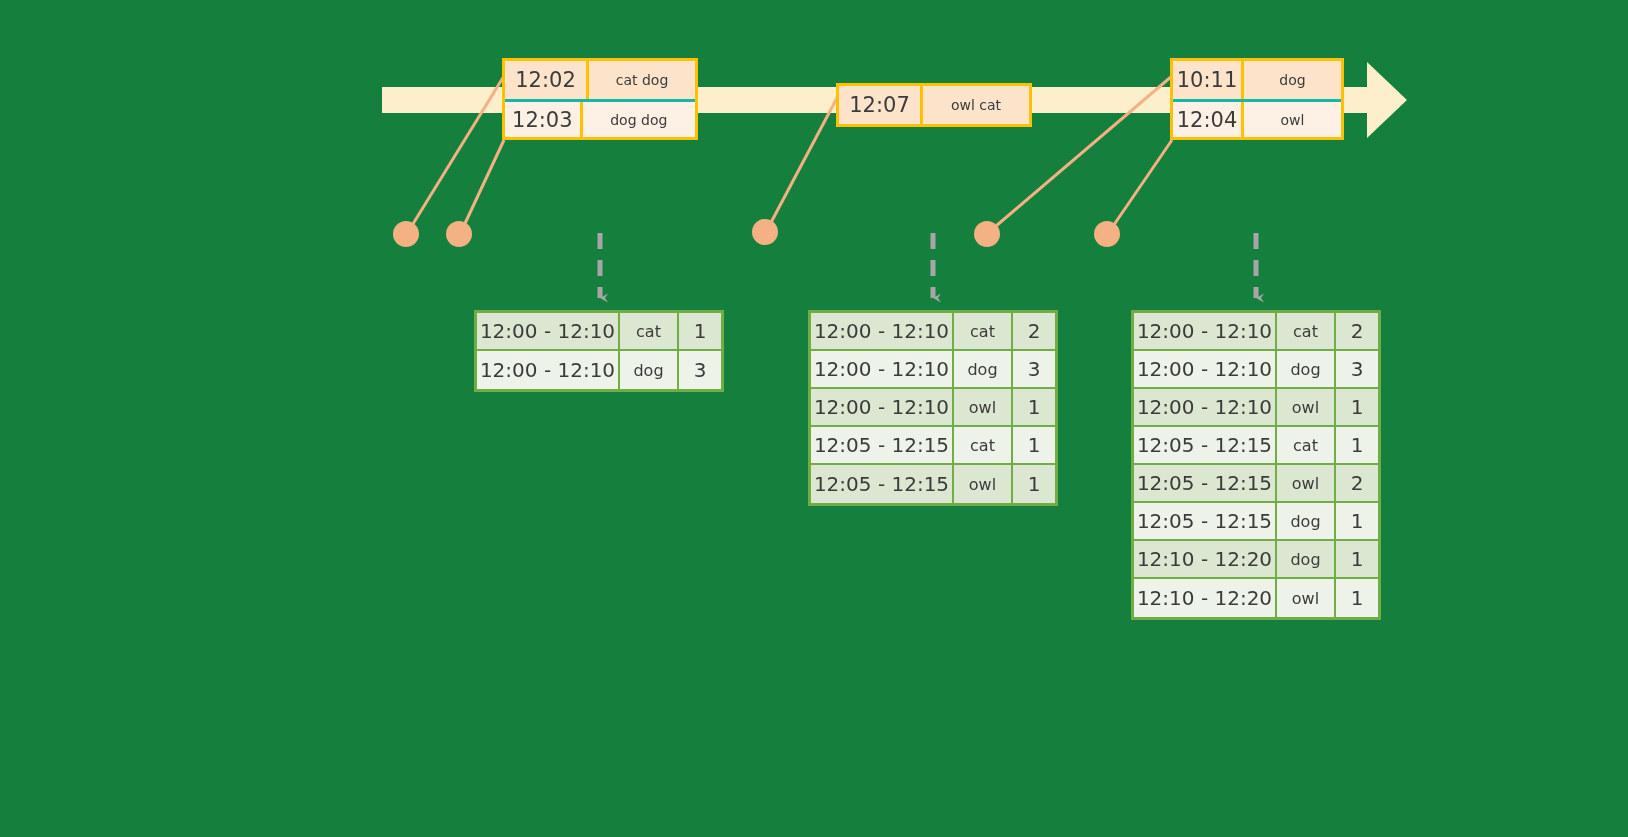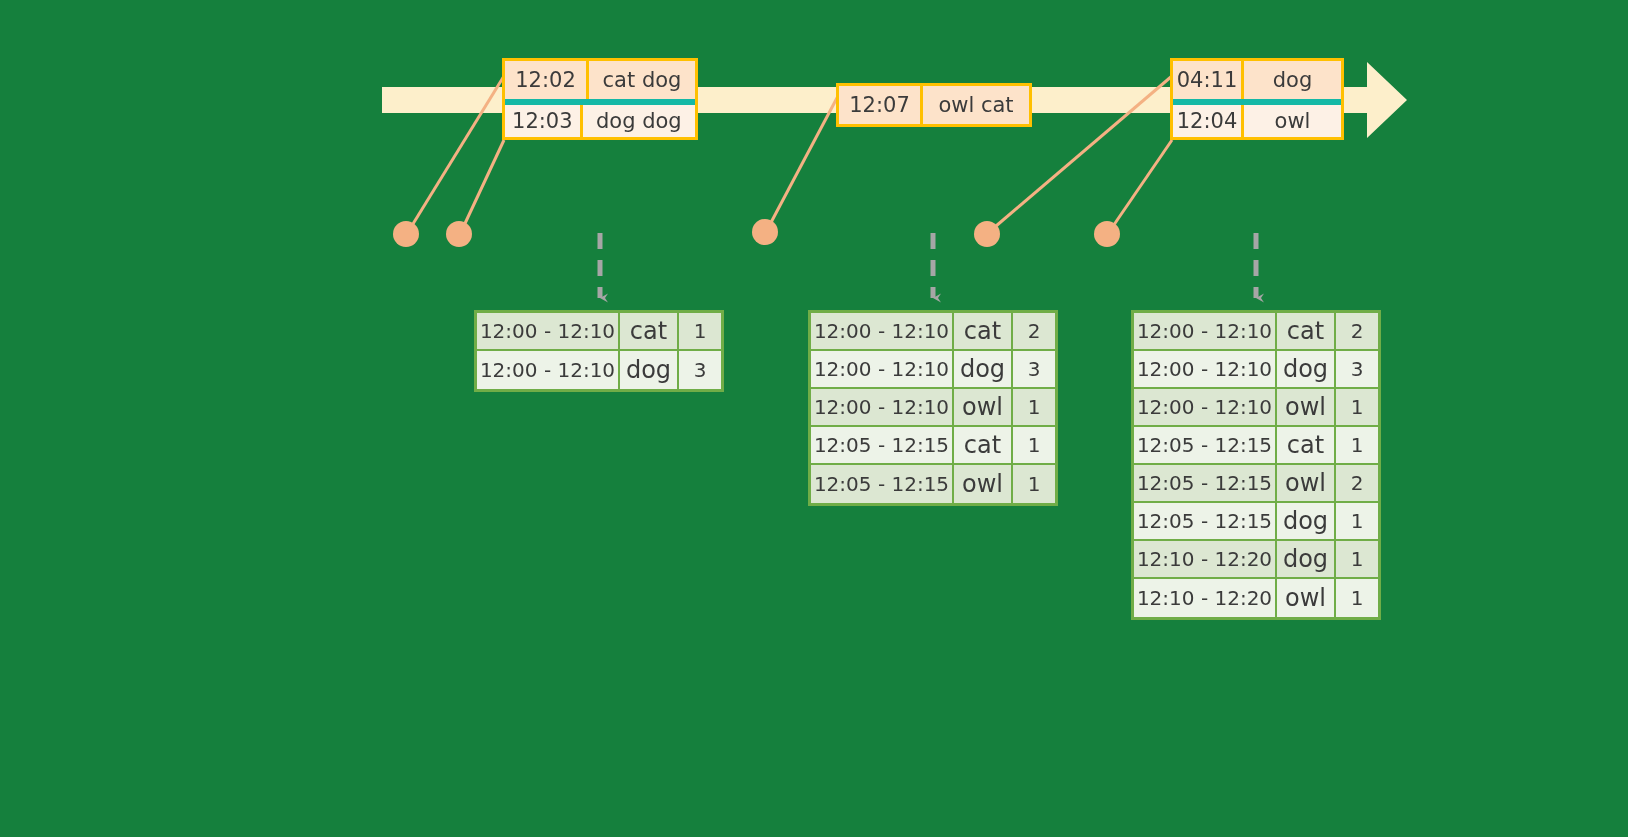--- a/index.html
+++ b/index.html
@@ -31,39 +31,39 @@
     display: flex;
     flex-direction: column;
     z-index: 4;
   }
   .event-row {
     display: flex;
     height: 38px;
     box-sizing: border-box;
   }
   .event-row + .event-row {
-    border-top: 6px solid #14b8a6;
+    border-top: 3px solid #14b8a6;
   }
   .event-row.shade-dark { background: #FDE3CA; }
   .event-row.shade-light { background: #FDF1E6; }
   .ev-time {
     display: flex;
     align-items: center;
     justify-content: center;
     border-right: 3px solid #FFC000;
     box-sizing: border-box;
     font-size: 21px;
     color: #3b3b3b;
   }
   .ev-words {
     display: flex;
     align-items: center;
     justify-content: center;
     box-sizing: border-box;
-    font-size: 21px;
+    font-size: 14px;
     color: #3b3b3b;
   }
 
   
   .result-table {
     position: absolute;
     border: 3px solid #70AD47;
     box-sizing: border-box;
     display: flex;
     flex-direction: column;
@@ -86,21 +86,21 @@
     box-sizing: border-box;
     font-size: 20px;
     color: #3b3b3b;
   }
   .res-key {
     display: flex;
     align-items: center;
     justify-content: center;
     border-right: 2px solid #70AD47;
     box-sizing: border-box;
-    font-size: 24px;
+    font-size: 16px;
     color: #3b3b3b;
   }
   .res-count {
     display: flex;
     align-items: center;
     justify-content: center;
     box-sizing: border-box;
     font-size: 20px;
     color: #3b3b3b;
   }
@@ -157,21 +157,21 @@
 
   <div class="event-box" style="left:836px; top:83px; width:196px;">
     <div class="event-row shade-dark">
       <div class="ev-time" style="width:84px;">12:07</div>
       <div class="ev-words" style="width:106px;">owl cat</div>
     </div>
   </div>
 
   <div class="event-box" style="left:1170px; top:58px; width:174px;">
     <div class="event-row shade-dark">
-      <div class="ev-time" style="width:71px;">04:11</div>
+      <div class="ev-time" style="width:71px;">10:11</div>
       <div class="ev-words" style="width:97px;">dog</div>
     </div>
     <div class="event-row shade-light">
       <div class="ev-time" style="width:71px;">12:04</div>
       <div class="ev-words" style="width:97px;">owl</div>
     </div>
   </div>
 
   <div class="result-table" style="left:474px; top:310px; width:250px;">
     <div class="res-row shade-dark">

